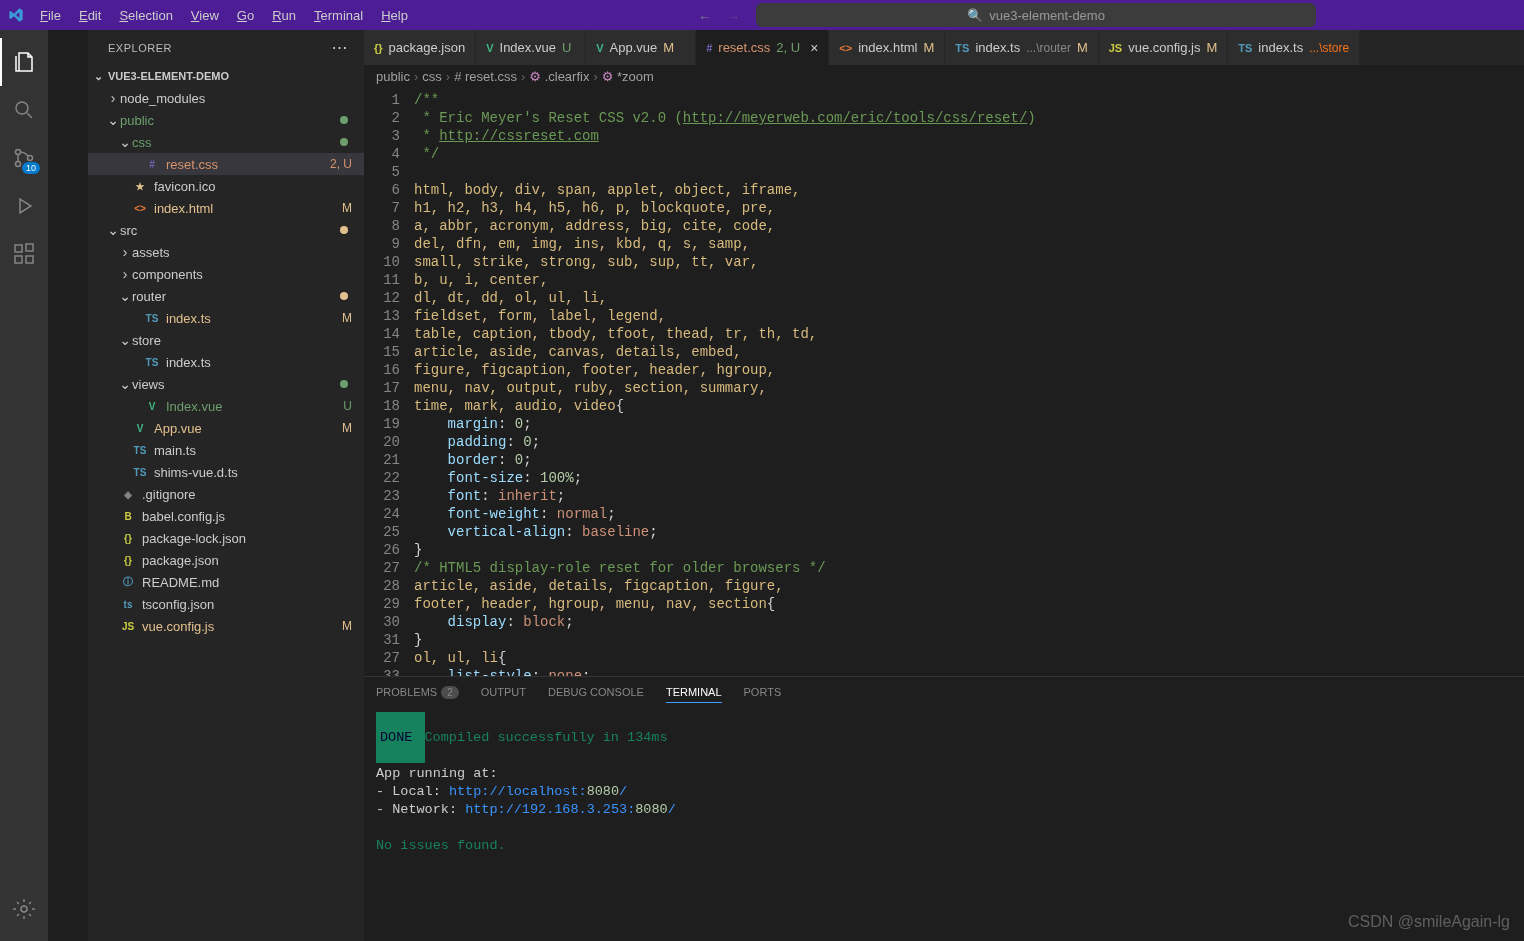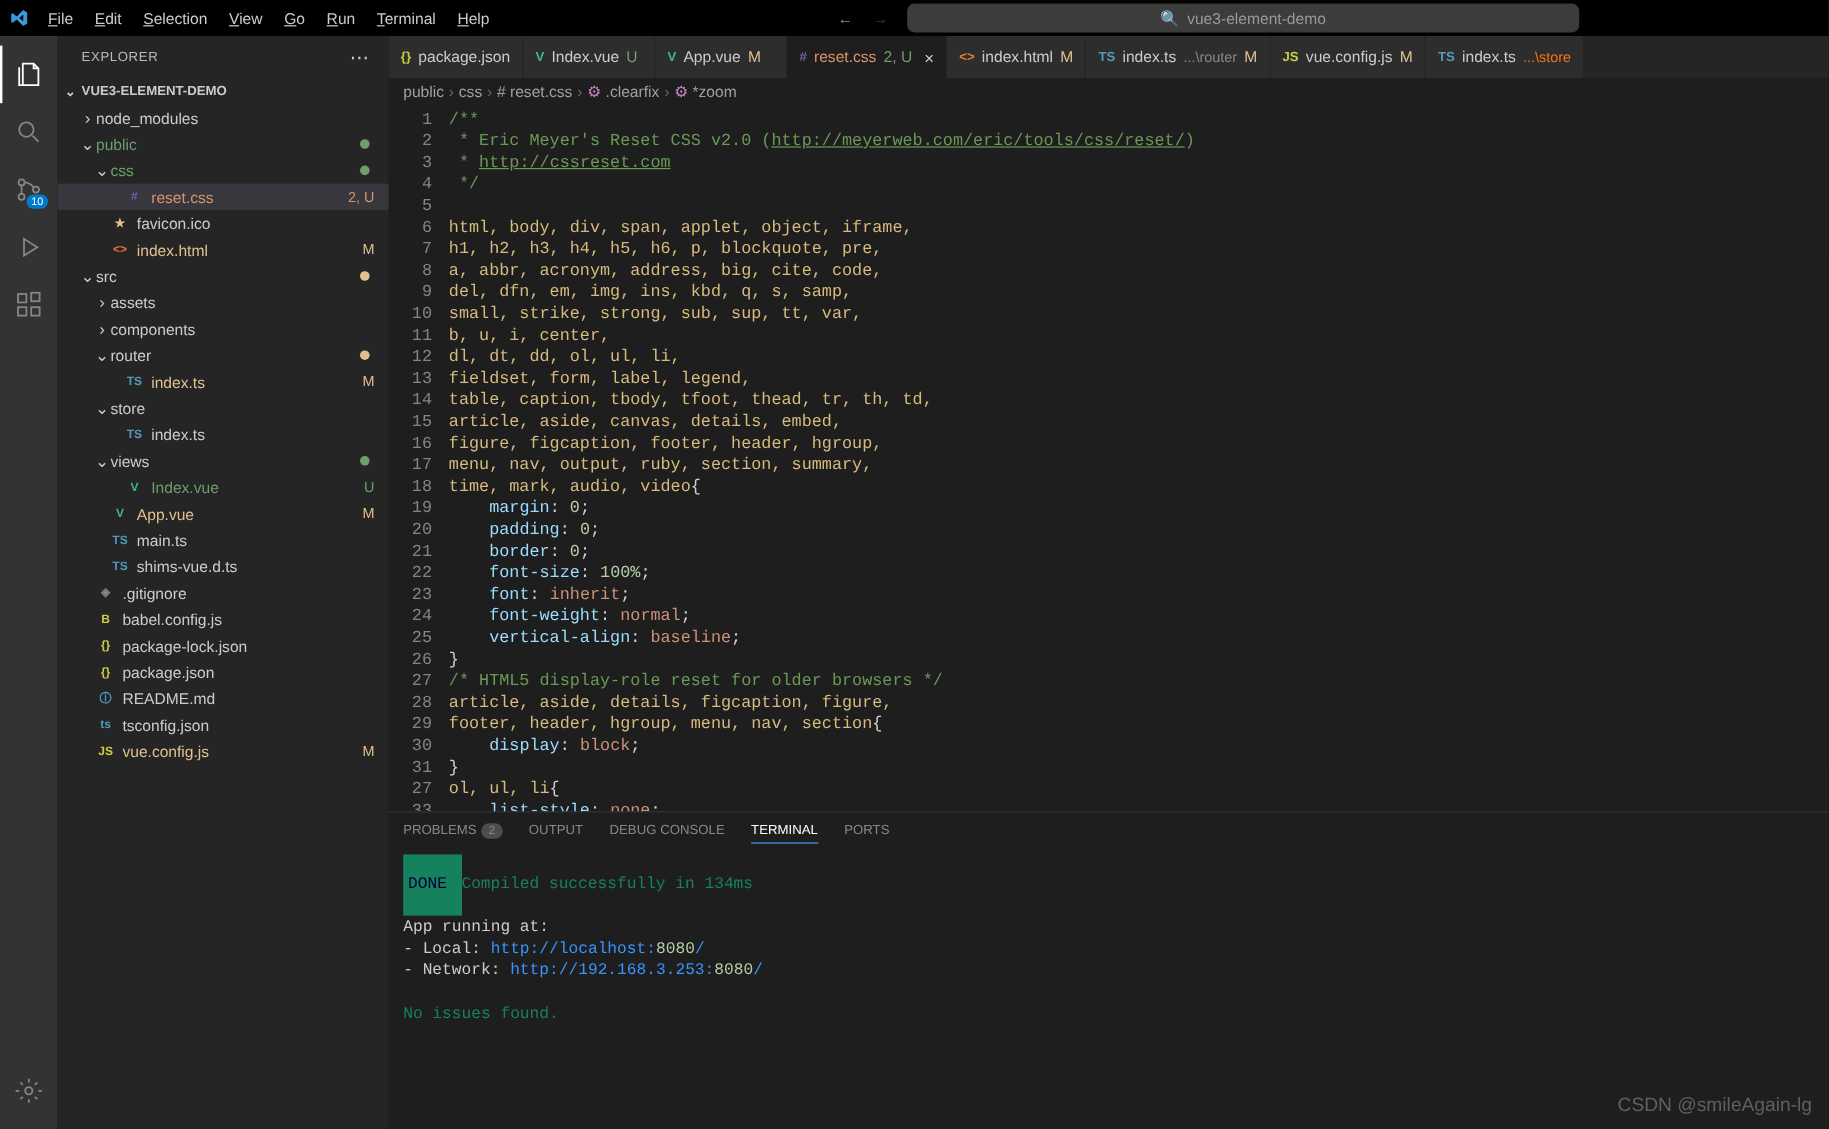--- a/index.html
+++ b/index.html
@@ -7,21 +7,21 @@
   font-family: -apple-system, "Segoe UI", sans-serif;
   font-size: 13px;
   background: #1e1e1e;
   color: #cccccc;
   overflow: hidden;
   width: 1524px;
   height: 941px;
 }
 .titlebar {
   height: 30px;
-  background: #000000;
+  background: #4c1d95;
   display: flex;
   align-items: center;
   padding: 0 8px;
 }
 .titlebar .logo { width: 18px; height: 18px; margin-right: 6px; display:flex; align-items:center; }
 .titlebar .logo svg { width:16px; height:16px; }
 .menu { display: flex; gap: 2px; }
 .menu-item { padding: 4px 8px; color: #cccccc; cursor: default; font-size: 13px; }
 .nav-arrows { margin-left: auto; display: flex; gap: 16px; padding-right: 16px; color:#888; }
 .search-box {
@@ -70,20 +70,21 @@
   color: #fff;
   font-size: 9px;
   border-radius: 8px;
   padding: 1px 4px;
 }
 .sidebar {
   width: 276px;
   background: #252526;
   display: flex;
   flex-direction: column;
+  margin-left: 40px;
 }
 .sidebar-header {
   height: 35px;
   display: flex;
   align-items: center;
   padding: 0 16px 0 20px;
   font-size: 11px;
   letter-spacing: 0.5px;
   color: #bbb;
   text-transform: uppercase;

